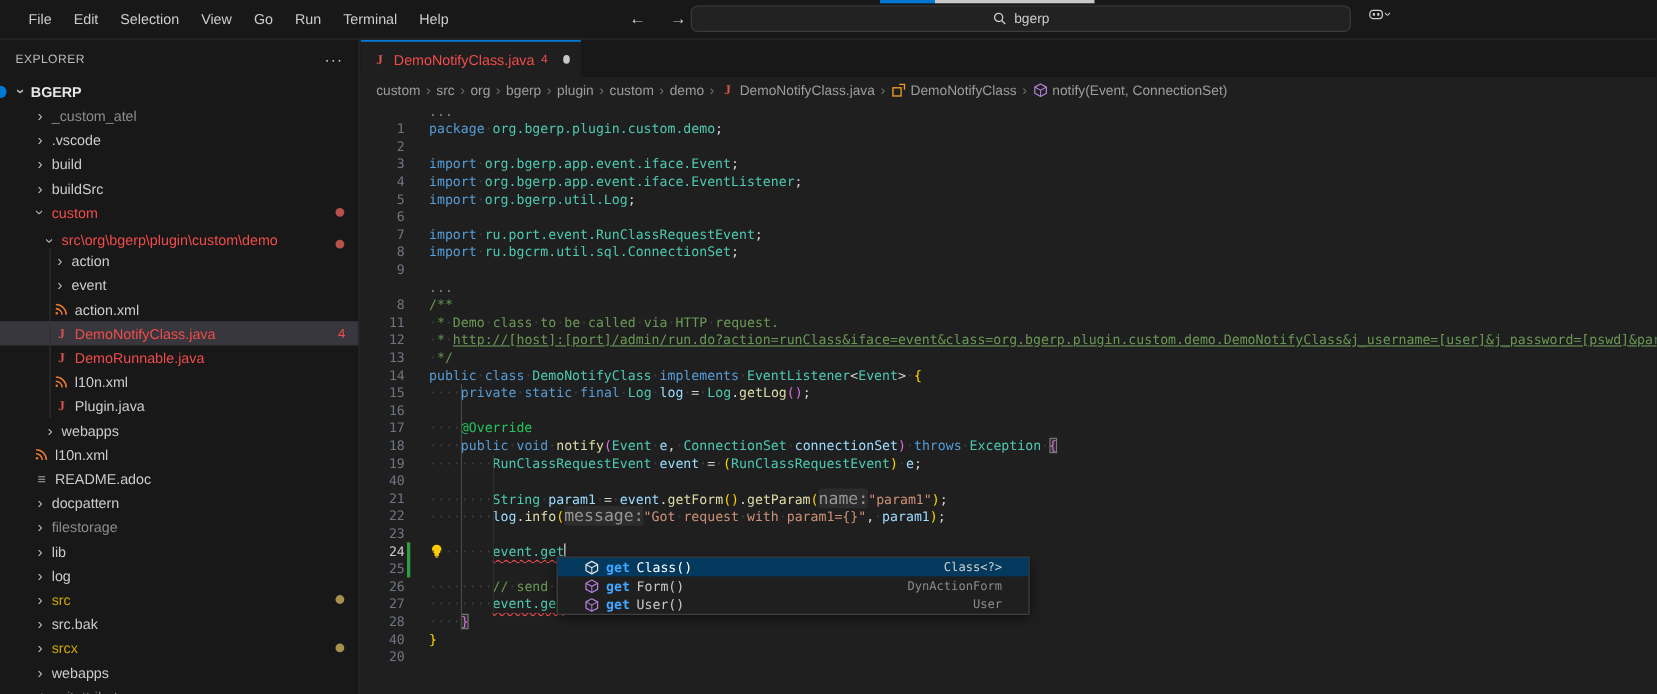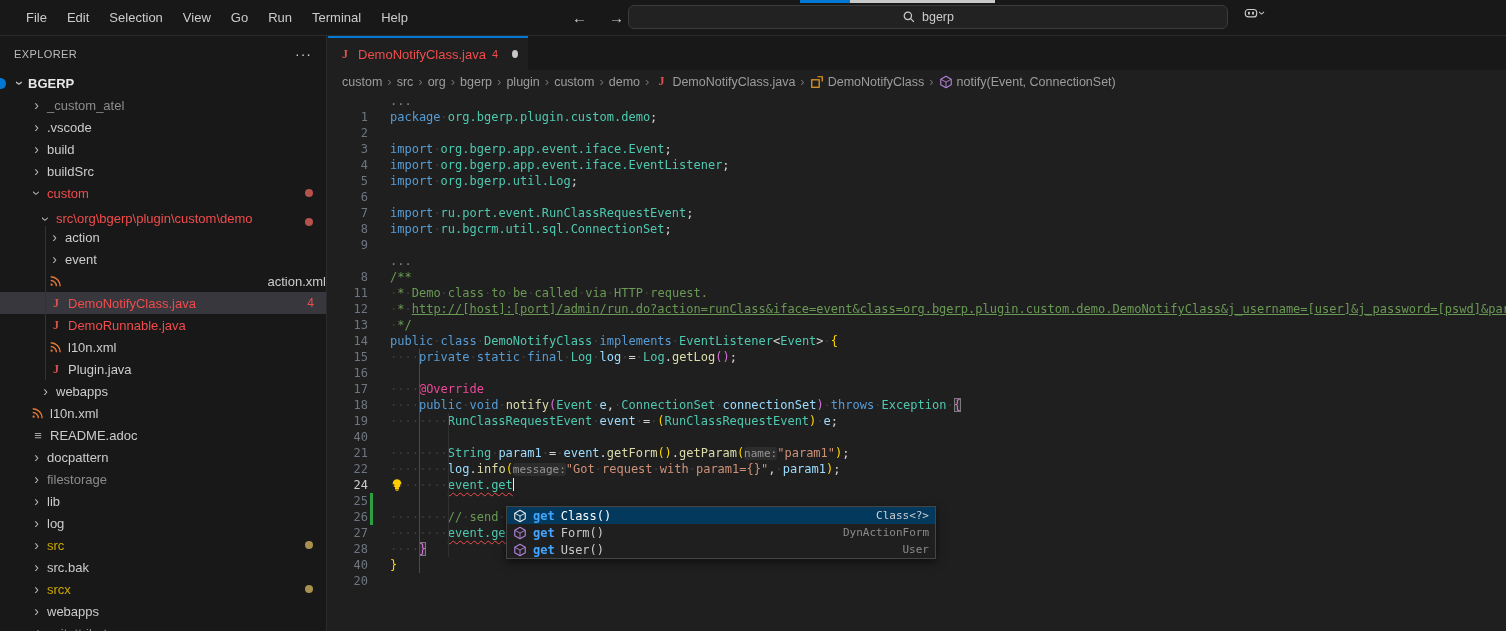--- a/index.html
+++ b/index.html
@@ -64,34 +64,34 @@
   .code{position:absolute;top:57px;left:0;right:0;bottom:0;
         font-family:"DejaVu Sans Mono",monospace;font-size:12px;}
   .codeline{height:16px;line-height:16px;position:relative;white-space:pre;}
   .lnum{position:absolute;left:0;width:40px;text-align:right;color:#6E7681;}
   .codeline.active .lnum{color:#CCCCCC;}
   .lcontent{position:absolute;left:62px;top:0;}
   .fold{position:absolute;left:62px;color:#848484;}
   .tk-kw{color:#569CD6}.tk-ns{color:#4EC9B0}.tk-typ{color:#4EC9B0}.tk-var{color:#9CDCFE}
   .tk-fn{color:#DCDCAA}.tk-str{color:#CE9178}.tk-cm{color:#6A9955}
   .tk-cml{color:#6A9955;text-decoration:underline;}
-  .tk-pl{color:#D4D4D4}.tk-b1{color:#FFD700}.tk-b2{color:#D670D6}.tk-ann{color:#ec4899}
-  .tk-inlay{color:#969696;background:rgba(255,255,255,0.06);border-radius:3px;font-size:11px;}
+  .tk-pl{color:#D4D4D4}.tk-b1{color:#FFD700}.tk-b2{color:#D670D6}.tk-ann{color:#22c55e}
+  .tk-inlay{color:#969696;background:rgba(255,255,255,0.06);border-radius:3px;font-size:15px;}
   .wsdot{color:#3E3E42;}
   .squig{text-decoration:underline wavy #F14C4C;text-decoration-thickness:1px;
          text-underline-offset:3px;text-decoration-skip-ink:none;}
   .matchbox{outline:1px solid #7A7A7A;outline-offset:-1px;background:rgba(120,120,120,0.18);}
   .caret{display:inline-block;width:1.5px;height:13px;background:#EDEDED;vertical-align:-2px;}
   .added-bar{position:absolute;left:42px;width:3px;background:#2DA042;}
   .guide{position:absolute;width:1px;}
   .bulb{position:absolute;left:62px;top:1px;}
   
   .suggest{position:absolute;left:178px;top:413px;width:428px;background:#1F1F1F;
            border:1px solid #454545;box-shadow:0 3px 9px rgba(0,0,0,0.55);z-index:20;}
-  .sg-row{height:17px;display:flex;align-items:center;gap:6px;padding:0 6px;
+  .sg-row{height:17px;display:flex;align-items:center;gap:6px;padding:0 24px;
           font-family:"DejaVu Sans Mono",monospace;font-size:12px;color:#C8C8C8;}
   .sg-row.sel{background:#04395E;color:#FFFFFF;}
   .sg-prefix{color:#40A6FF;font-weight:bold;}
   .sg-detail{margin-left:auto;color:#8B8B8B;font-size:11px;}
   .sg-row.sel .sg-detail{color:#CFCFCF;}
 </style>
 </head>
 <body>
 
 <div class="strip-blue"></div>
@@ -176,21 +176,21 @@
         <span class="row-dot dot-error"></span>
       </div>
       <div class="treerow" style="padding-left: 49px;">
         <span class="chev">›</span>
         <span>action</span>
       </div>
       <div class="treerow" style="padding-left: 49px;">
         <span class="chev">›</span>
         <span>event</span>
       </div>
-      <div class="treerow" style="padding-left: 49px; justify-content: space-between;">
+      <div class="treerow" style="padding-left: 49px;">
         <span class="ficon">
           <svg width="14" height="14" viewBox="0 0 16 16" fill="none" xmlns="http://www.w3.org/2000/svg">
             <path d="M3 13.5a1.3 1.3 0 1 0 0-2.6 1.3 1.3 0 0 0 0 2.6Z" fill="#E37933"></path>
             <path d="M2 7.5c3.6 0 6.5 2.9 6.5 6.5" stroke="#E37933" stroke-width="1.6"></path>
             <path d="M2 3.2C7.9 3.2 12.8 8 12.8 14" stroke="#E37933" stroke-width="1.6"></path>
           </svg>
         </span>
         <span>action.xml</span>
       </div>
       <div class="treerow sel" style="padding-left: 49px;">
@@ -373,20 +373,21 @@
       <div class="codeline"><span class="lnum">13</span><span class="lcontent"><span class="tk-cm"><span class="wsdot">·</span>*/</span></span></div>
       <div class="codeline"><span class="lnum">14</span><span class="lcontent"><span class="tk-kw">public</span><span class="tk-pl"><span class="wsdot">·</span></span><span class="tk-kw">class</span><span class="tk-pl"><span class="wsdot">·</span></span><span class="tk-typ">DemoNotifyClass</span><span class="tk-pl"><span class="wsdot">·</span></span><span class="tk-kw">implements</span><span class="tk-pl"><span class="wsdot">·</span></span><span class="tk-typ">EventListener</span><span class="tk-pl">&lt;</span><span class="tk-typ">Event</span><span class="tk-pl">&gt;<span class="wsdot">·</span></span><span class="tk-b1">{</span></span></div>
       <div class="codeline"><span class="lnum">15</span><span class="lcontent"><span class="tk-pl"><span class="wsdot">····</span></span><span class="tk-kw">private</span><span class="tk-pl"><span class="wsdot">·</span></span><span class="tk-kw">static</span><span class="tk-pl"><span class="wsdot">·</span></span><span class="tk-kw">final</span><span class="tk-pl"><span class="wsdot">·</span></span><span class="tk-typ">Log</span><span class="tk-pl"><span class="wsdot">·</span></span><span class="tk-var">log</span><span class="tk-pl"><span class="wsdot">·</span>=<span class="wsdot">·</span></span><span class="tk-typ">Log</span><span class="tk-pl">.</span><span class="tk-fn">getLog</span><span class="tk-b2">()</span><span class="tk-pl">;</span></span></div>
       <div class="codeline"><span class="lnum">16</span><span class="lcontent"></span></div>
       <div class="codeline"><span class="lnum">17</span><span class="lcontent"><span class="tk-pl"><span class="wsdot">····</span></span><span class="tk-ann">@Override</span></span></div>
       <div class="codeline"><span class="lnum">18</span><span class="lcontent"><span class="tk-pl"><span class="wsdot">····</span></span><span class="tk-kw">public</span><span class="tk-pl"><span class="wsdot">·</span></span><span class="tk-kw">void</span><span class="tk-pl"><span class="wsdot">·</span></span><span class="tk-fn">notify</span><span class="tk-b2">(</span><span class="tk-typ">Event</span><span class="tk-pl"><span class="wsdot">·</span></span><span class="tk-var">e</span><span class="tk-pl">,<span class="wsdot">·</span></span><span class="tk-typ">ConnectionSet</span><span class="tk-pl"><span class="wsdot">·</span></span><span class="tk-var">connectionSet</span><span class="tk-b2">)</span><span class="tk-pl"><span class="wsdot">·</span></span><span class="tk-kw">throws</span><span class="tk-pl"><span class="wsdot">·</span></span><span class="tk-typ">Exception</span><span class="tk-pl"><span class="wsdot">·</span></span><span class="tk-b2 matchbox">{</span></span></div>
       <div class="codeline"><span class="lnum">19</span><span class="lcontent"><span class="tk-pl"><span class="wsdot">········</span></span><span class="tk-typ">RunClassRequestEvent</span><span class="tk-pl"><span class="wsdot">·</span></span><span class="tk-var">event</span><span class="tk-pl"><span class="wsdot">·</span>=<span class="wsdot">·</span></span><span class="tk-b1">(</span><span class="tk-typ">RunClassRequestEvent</span><span class="tk-b1">)</span><span class="tk-pl"><span class="wsdot">·</span></span><span class="tk-var">e</span><span class="tk-pl">;</span></span></div>
       <div class="codeline"><span class="lnum">40</span><span class="lcontent"></span></div>
       <div class="codeline"><span class="lnum">21</span><span class="lcontent"><span class="tk-pl"><span class="wsdot">········</span></span><span class="tk-typ">String</span><span class="tk-pl"><span class="wsdot">·</span></span><span class="tk-var">param1</span><span class="tk-pl"><span class="wsdot">·</span>=<span class="wsdot">·</span></span><span class="tk-var">event</span><span class="tk-pl">.</span><span class="tk-fn">getForm</span><span class="tk-b1">()</span><span class="tk-pl">.</span><span class="tk-fn">getParam</span><span class="tk-b1">(</span><span class="tk-inlay">name:</span><span class="tk-str">"param1"</span><span class="tk-b1">)</span><span class="tk-pl">;</span></span></div>
       <div class="codeline"><span class="lnum">22</span><span class="lcontent"><span class="tk-pl"><span class="wsdot">········</span></span><span class="tk-var">log</span><span class="tk-pl">.</span><span class="tk-fn">info</span><span class="tk-b1">(</span><span class="tk-inlay">message:</span><span class="tk-str">"Got<span class="wsdot">·</span>request<span class="wsdot">·</span>with<span class="wsdot">·</span>param1={}"</span><span class="tk-pl">,<span class="wsdot">·</span></span><span class="tk-var">param1</span><span class="tk-b1">)</span><span class="tk-pl">;</span></span></div>
+      <div class="codeline"><span class="lnum">23</span><span class="lcontent"></span></div>
       <div class="codeline active"><span class="lnum">24</span><span class="bulb"><span class="ficon"><svg width="14" height="14" viewBox="0 0 14 14" fill="none" xmlns="http://www.w3.org/2000/svg">
               <circle cx="7" cy="5.5" r="4.3" fill="#FFCC00"></circle>
               <rect x="5" y="9.2" width="4" height="2.2" fill="#FFCC00"></rect>
               <rect x="5.6" y="11.6" width="2.8" height="1.4" fill="#C89A00"></rect>
             </svg></span></span><span class="lcontent"><span class="tk-pl"><span class="wsdot">········</span></span><span class="tk-typ squig">event.get</span><span class="caret"></span></span></div>
       <div class="added-bar" style="top: 400px; height: 16px;"></div>
       <div class="codeline"><span class="lnum">25</span><span class="lcontent"></span></div>
       <div class="added-bar" style="top: 416px; height: 16px;"></div>
       <div class="codeline"><span class="lnum">26</span><span class="lcontent"><span class="tk-pl"><span class="wsdot">········</span></span><span class="tk-cm">//<span class="wsdot">·</span>send<span class="wsdot">·</span>i</span></span></div>
       <div class="codeline"><span class="lnum">27</span><span class="lcontent"><span class="tk-pl"><span class="wsdot">········</span></span><span class="tk-typ squig">event.get</span></span></div>

